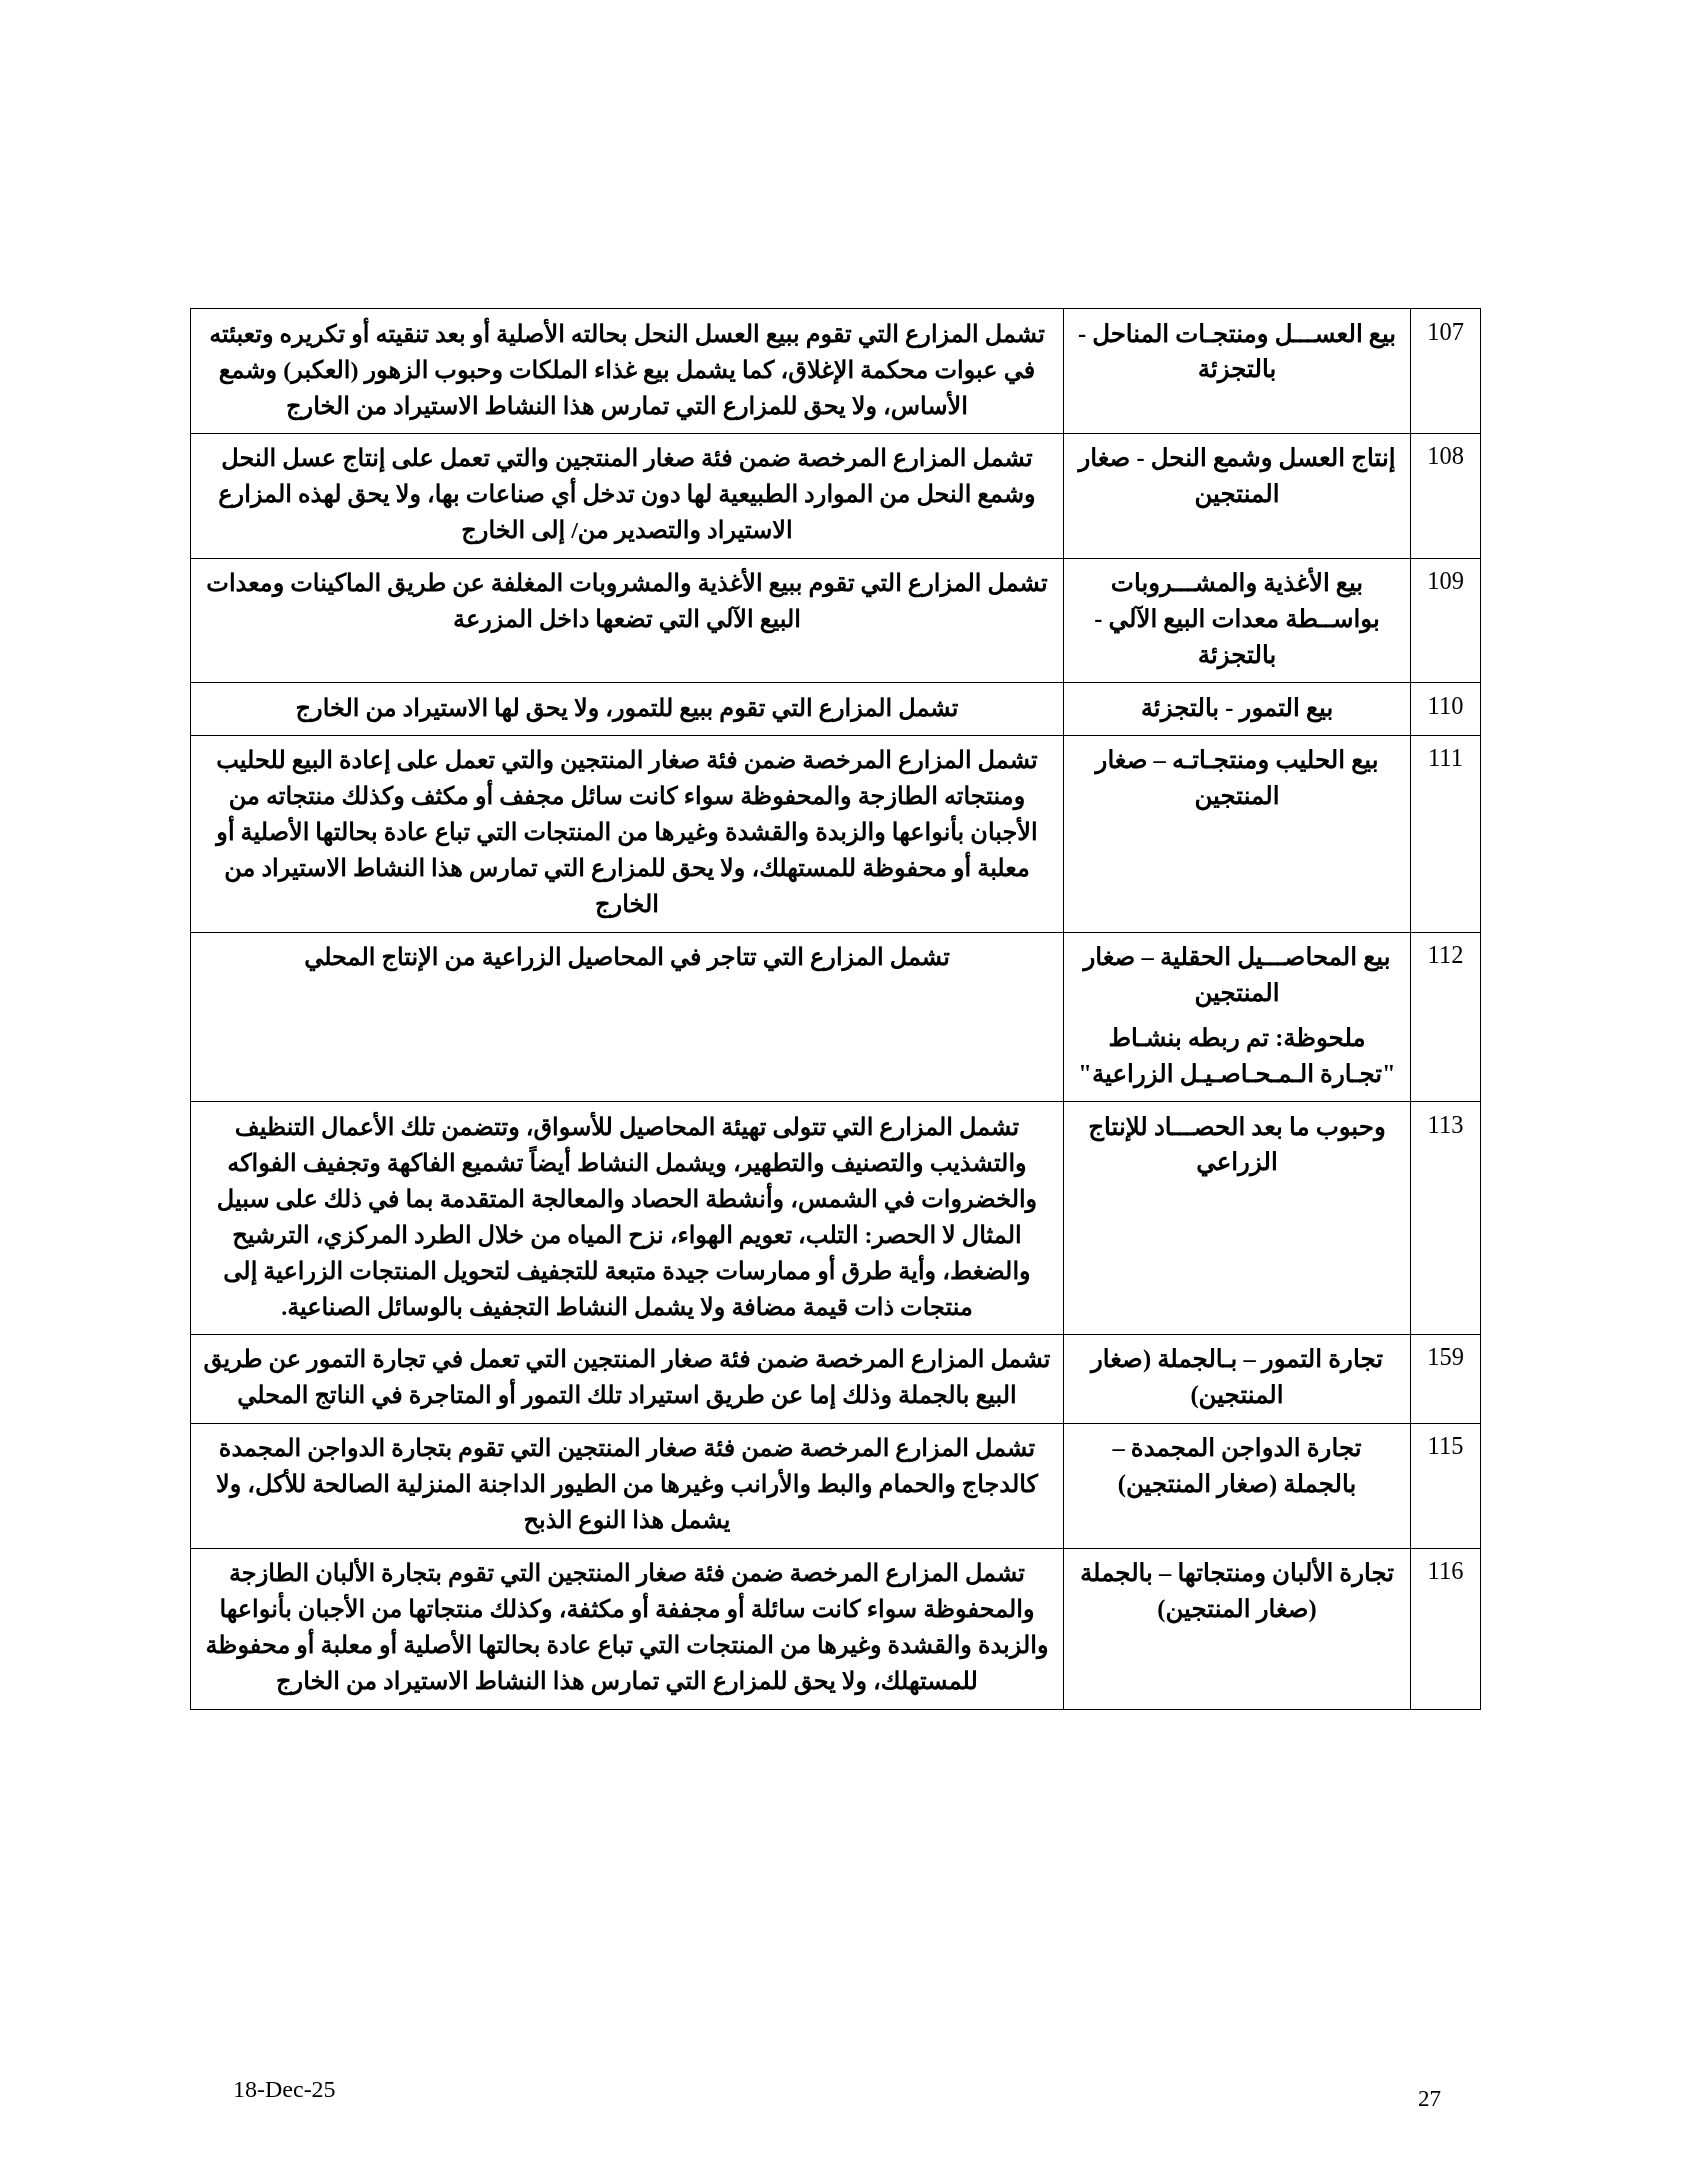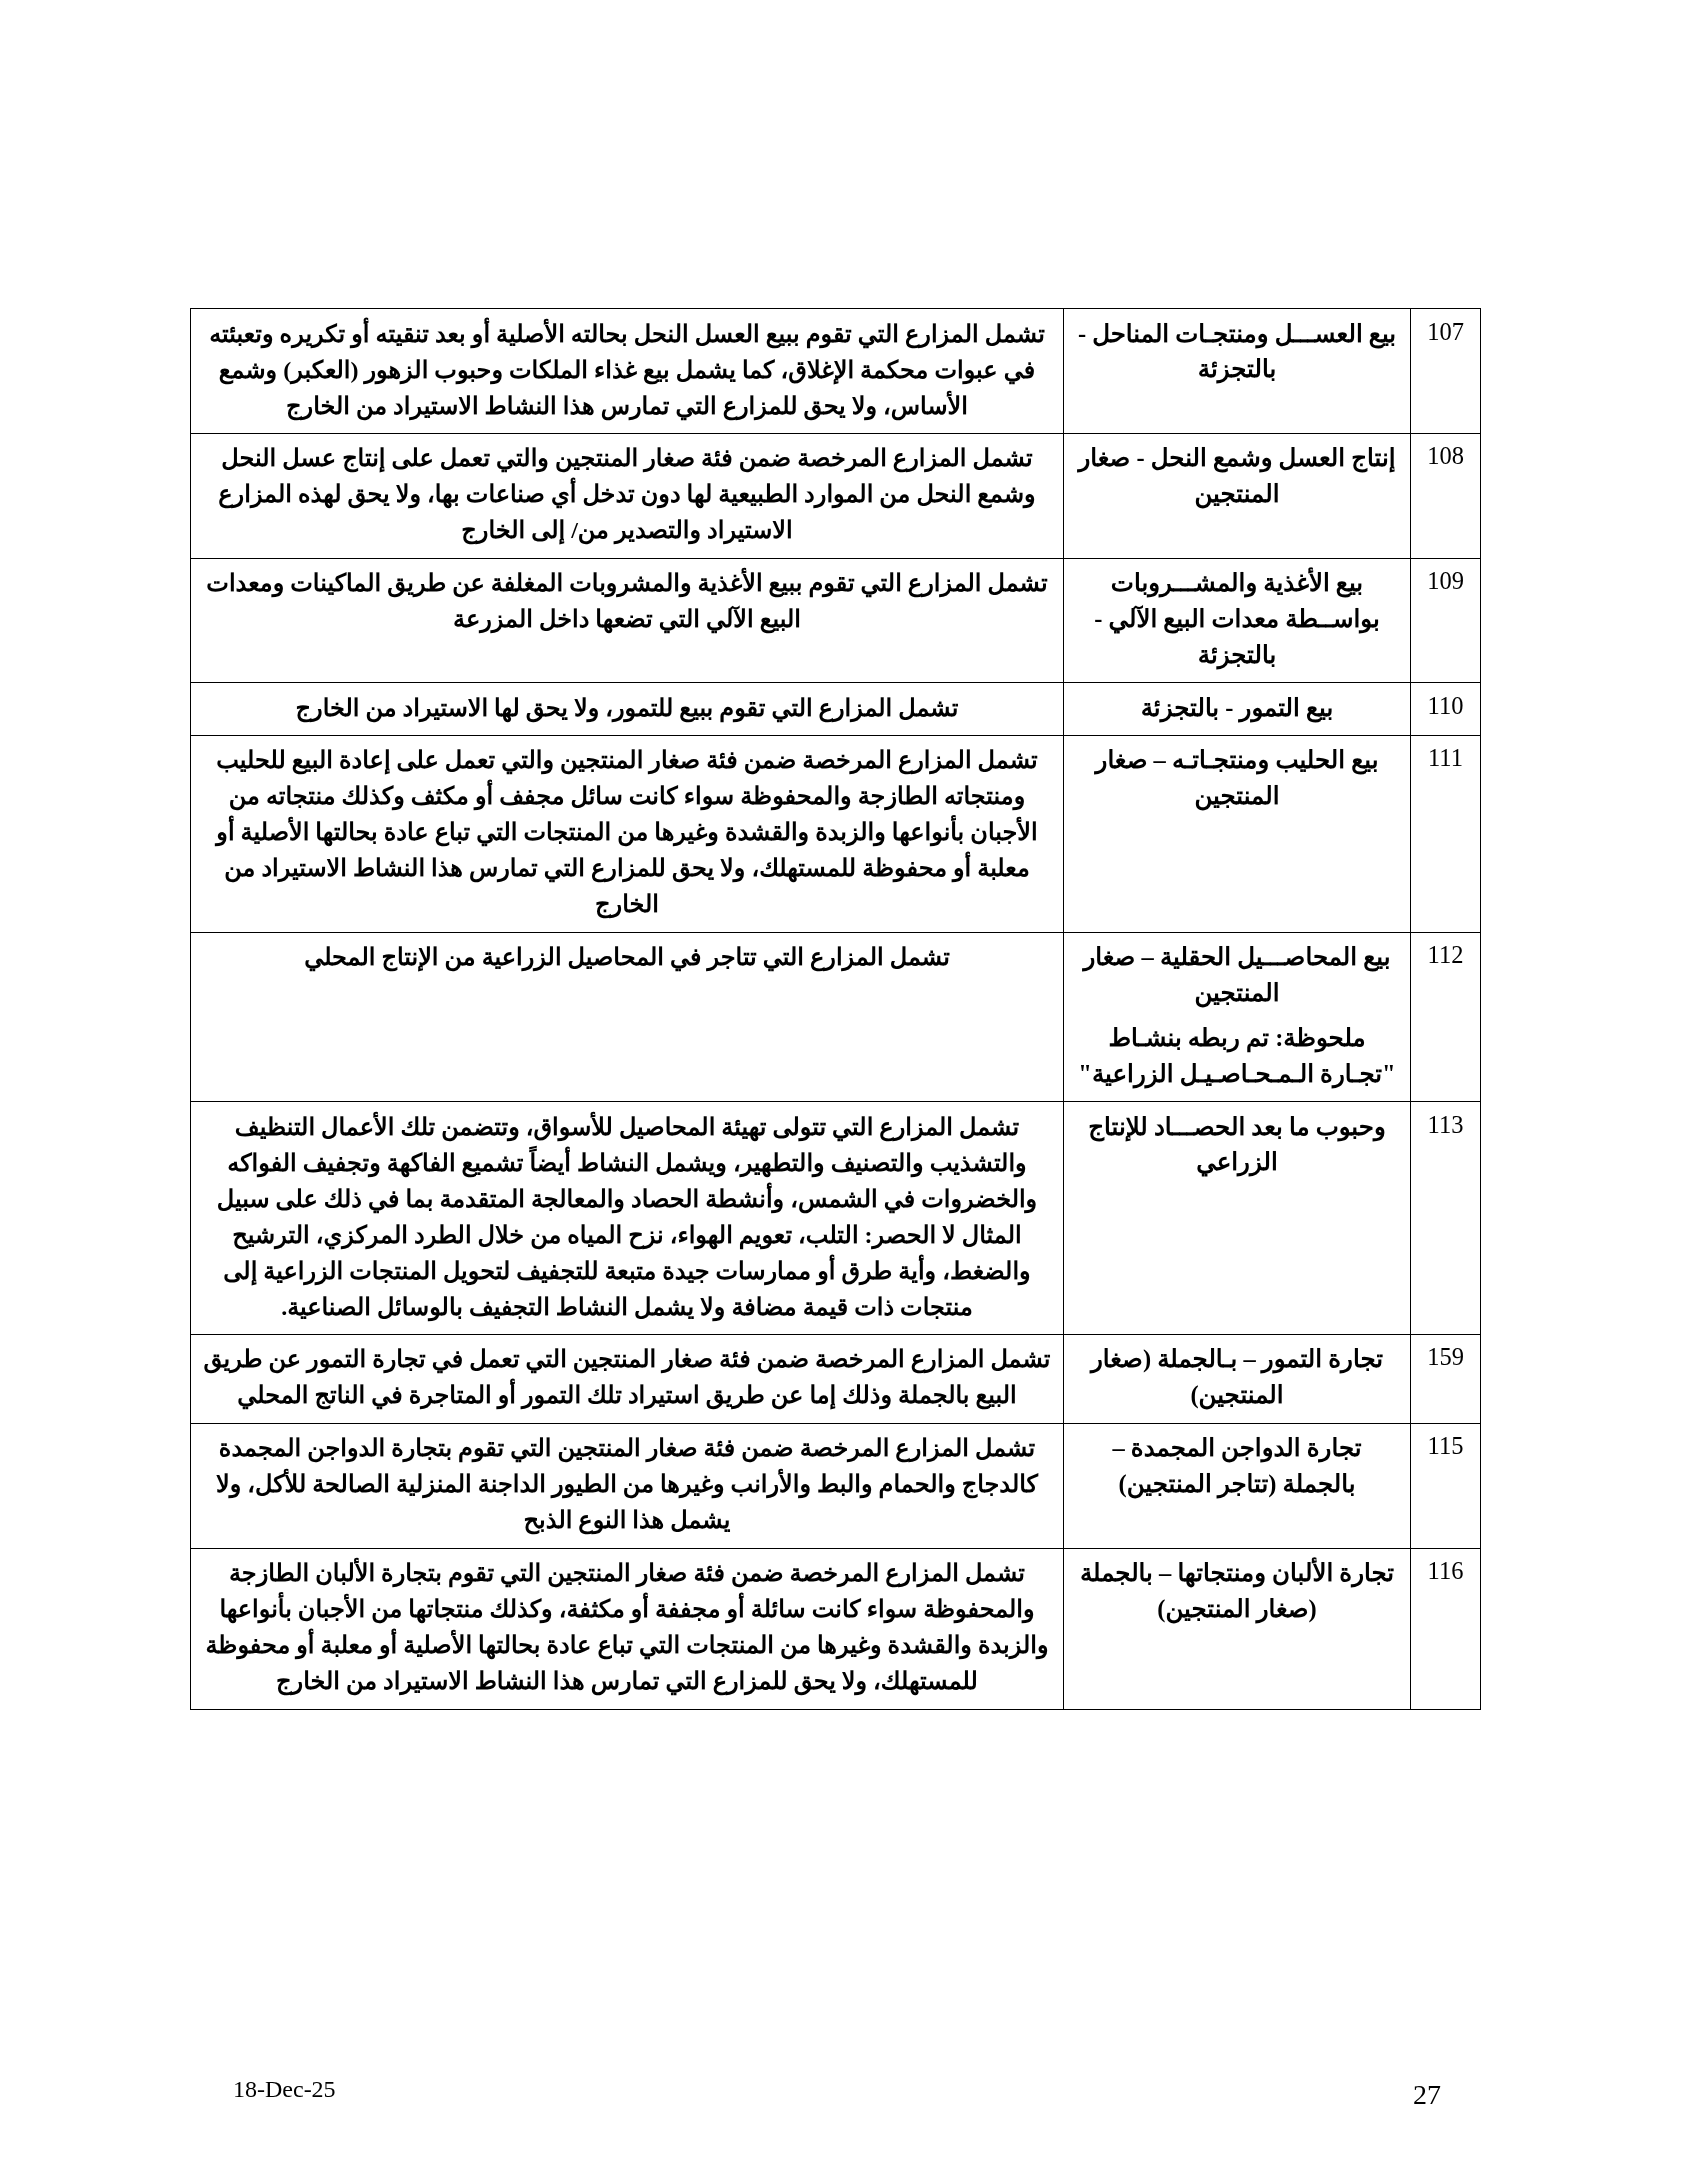--- a/index.html
+++ b/index.html
@@ -107,22 +107,22 @@
   .footer .footer-date {
     position: absolute;
     left: 42px;
     top: 0;
     font-size: 24px;
     font-family: "Liberation Serif", "DejaVu Serif", serif;
   }
   .footer .footer-page {
     position: absolute;
     right: 40px;
-    top: 3px;
-    font-size: 28px;
+    top: 10px;
+    font-size: 23px;
     font-family: "Liberation Serif", "DejaVu Serif", serif;
   }
 </style>
 </head>
 <body>
 
 <div class="page">
 
   <div class="table-wrap">
     <table class="activities">
@@ -194,21 +194,21 @@
           <td class="cell-code">159</td>
           <td class="cell-title">
             <span class="title-main">تجارة التمور – بـالجملة (صغار المنتجين)</span>
           </td>
           <td class="cell-desc">تشمل المزارع المرخصة ضمن فئة صغار المنتجين التي تعمل في تجارة التمور عن طريق البيع بالجملة وذلك إما عن طريق استيراد تلك التمور أو المتاجرة في الناتج المحلي</td>
         </tr>
 
         <tr>
           <td class="cell-code">115</td>
           <td class="cell-title">
-            <span class="title-main">تجارة الدواجن المجمدة – بالجملة (تتاجر المنتجين)</span>
+            <span class="title-main">تجارة الدواجن المجمدة – بالجملة (صغار المنتجين)</span>
           </td>
           <td class="cell-desc">تشمل المزارع المرخصة ضمن فئة صغار المنتجين التي تقوم بتجارة الدواجن المجمدة كالدجاج والحمام والبط والأرانب وغيرها من الطيور الداجنة المنزلية الصالحة للأكل، ولا يشمل هذا النوع الذبح</td>
         </tr>
 
         <tr>
           <td class="cell-code">116</td>
           <td class="cell-title">
             <span class="title-main">تجارة الألبان ومنتجاتها – بالجملة (صغار المنتجين)</span>
           </td>
           <td class="cell-desc">تشمل المزارع المرخصة ضمن فئة صغار المنتجين التي تقوم بتجارة الألبان الطازجة والمحفوظة سواء كانت سائلة أو مجففة أو مكثفة، وكذلك منتجاتها من الأجبان بأنواعها والزبدة والقشدة وغيرها من المنتجات التي تباع عادة بحالتها الأصلية أو معلبة أو محفوظة للمستهلك، ولا يحق للمزارع التي تمارس هذا النشاط الاستيراد من الخارج</td>

